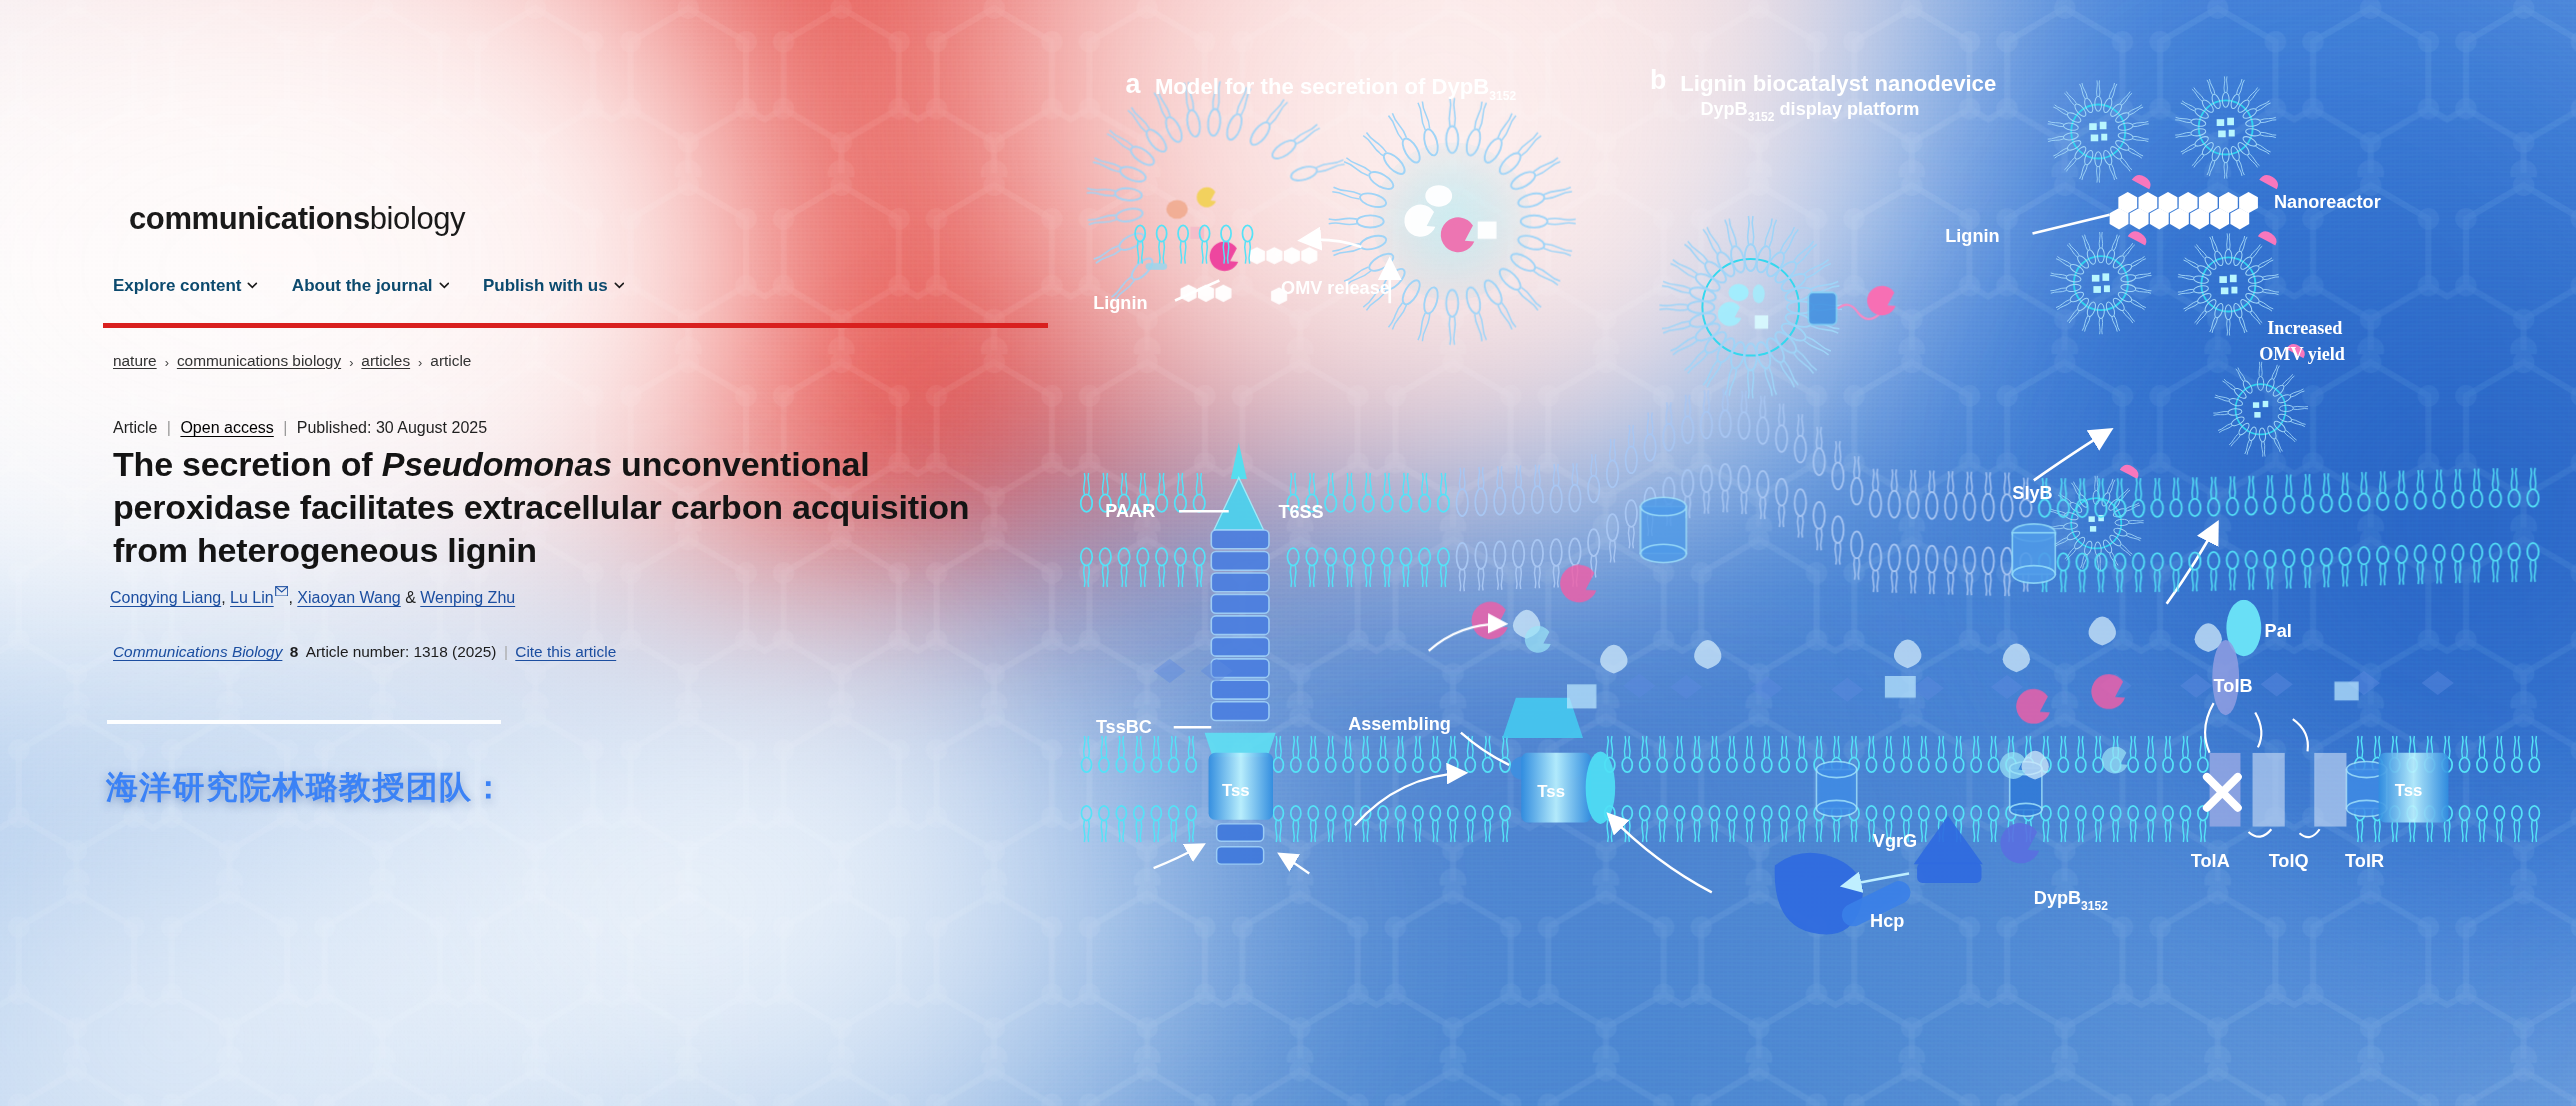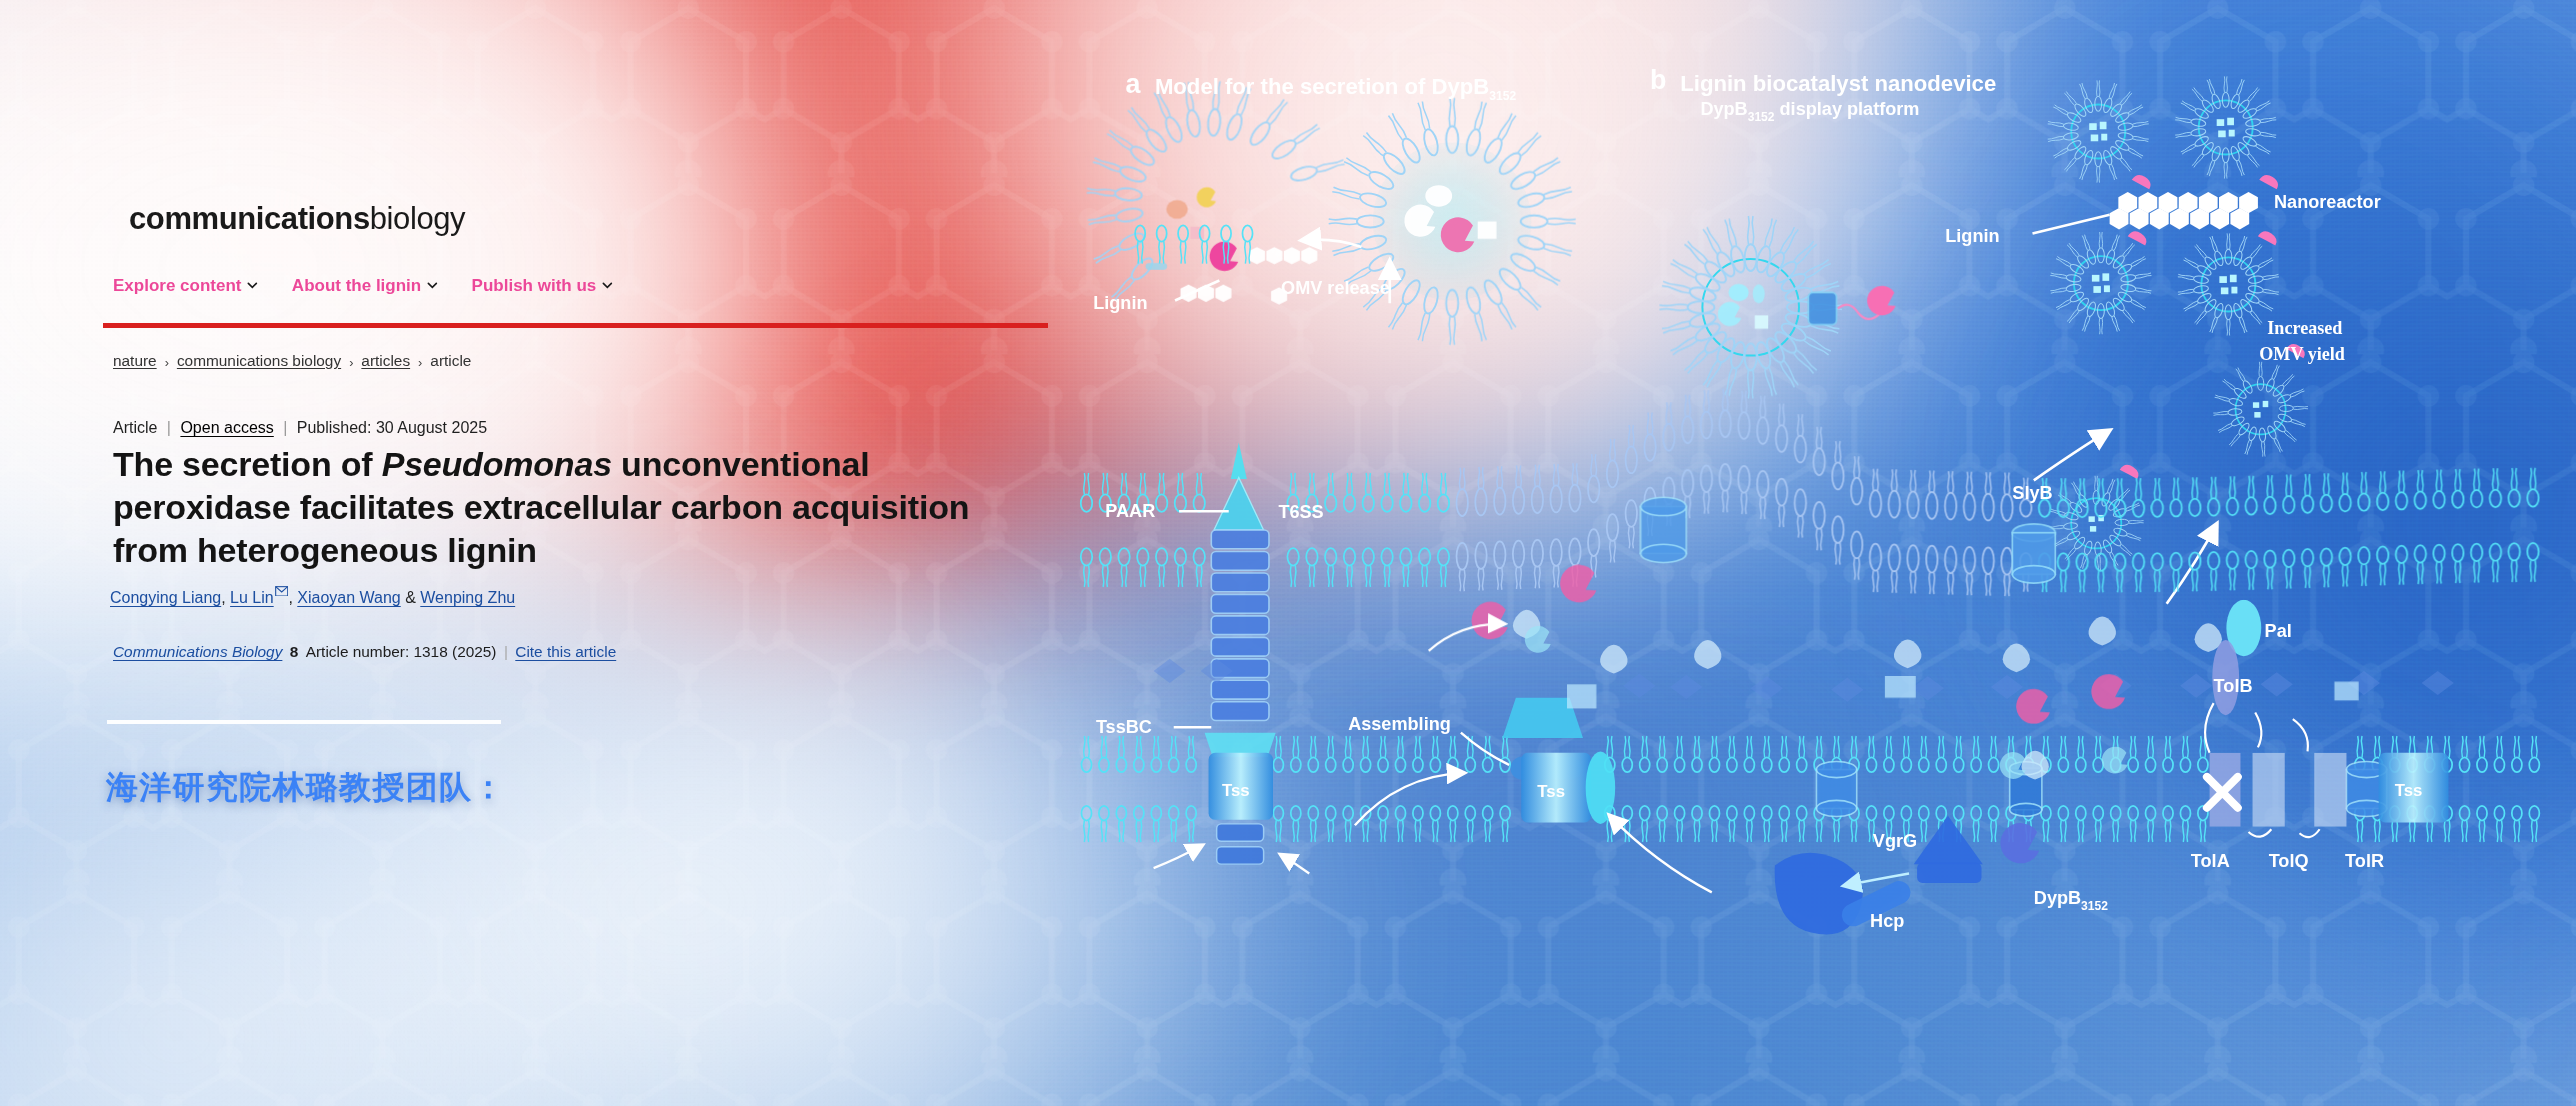--- a/index.html
+++ b/index.html
@@ -48,21 +48,21 @@
 
   
   .editorial { position:absolute; left:0; top:0; width:1087px; height:1107px; }
 
   .masthead { position:absolute; left:113px; top:201px; font-size:31px; color:#1a1a1a;
      letter-spacing:-0.4px; white-space:nowrap;margin-left:16px; }
   .masthead .bold { font-weight:bold; }
   .masthead .light { font-weight:300; }
 
   .navbar { position:absolute; left:113px; top:276px; display:flex; gap:35px; }
-  .navitem { font-size:17px; font-weight:bold; color:#ec4899; white-space:nowrap;
+  .navitem { font-size:17px; font-weight:bold; color:#0c4a6e; white-space:nowrap;
      display:flex; align-items:center; gap:6px; cursor:pointer; }
   .chev { display:inline-block; width:9.4px; height:9.4px; position:relative; top:-1.3px; }
   .chev svg { display:block; }
 
   .navrule { position:absolute; left:103px; top:323px; width:945px; height:4.7px; background:#d9201f; }
 
   .breadcrumb { position:absolute; left:113px; top:352px; display:flex; align-items:flex-end;
      gap:8px; font-size:15.4px; color:#333; }
   .breadcrumb a { color:#333; text-decoration:underline; text-underline-offset:2px; cursor:pointer;}
   .breadcrumb .sep { font-size:12.7px; color:#444; }
@@ -190,21 +190,21 @@
     <div class="navbar">
       <div class="navitem">
         <span>Explore content</span>
         <span class="chev">
           <svg width="10.7" height="10.7" viewBox="0 0 16 16">
               <path d="M2 5 L8 11 L14 5" stroke="#1a1a1a" stroke-width="2.4" fill="none" stroke-linecap="round"></path>
             </svg>
         </span>
       </div>
       <div class="navitem">
-        <span>About the lignin</span>
+        <span>About the journal</span>
         <span class="chev">
           <svg width="10.7" height="10.7" viewBox="0 0 16 16">
               <path d="M2 5 L8 11 L14 5" stroke="#1a1a1a" stroke-width="2.4" fill="none" stroke-linecap="round"></path>
             </svg>
         </span>
       </div>
       <div class="navitem">
         <span>Publish with us</span>
         <span class="chev">
           <svg width="10.7" height="10.7" viewBox="0 0 16 16">

